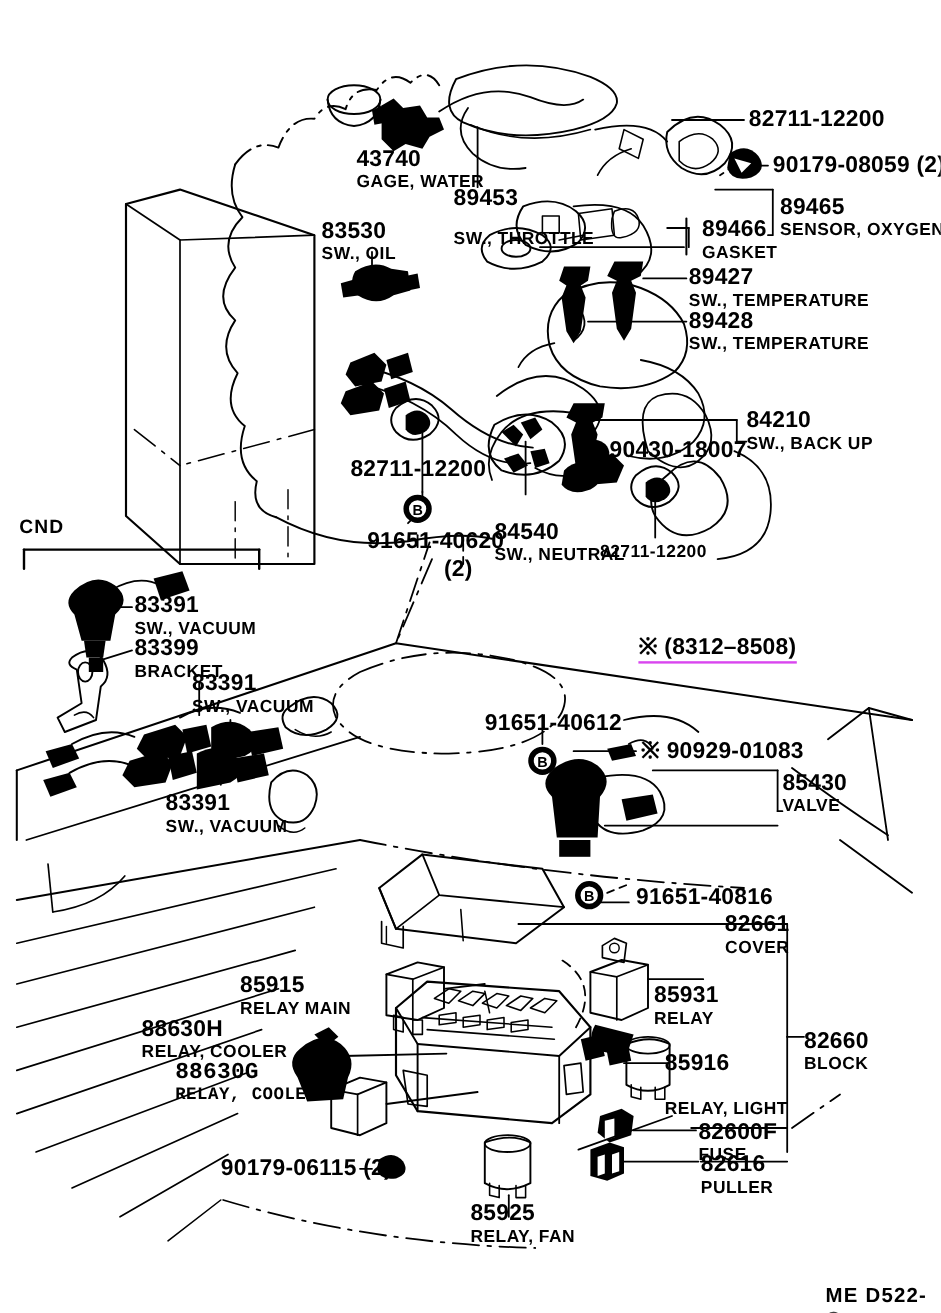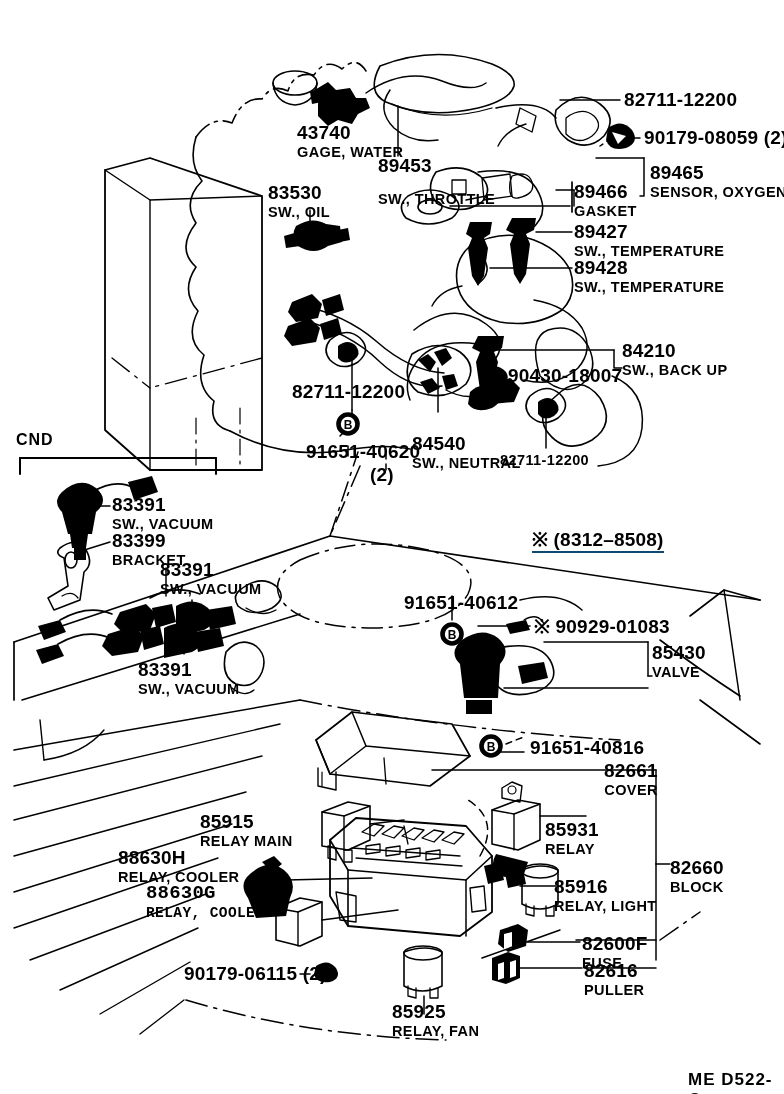--- a/index.html
+++ b/index.html
@@ -7,21 +7,21 @@
     width:784px;height:1094px;position:relative;overflow:hidden;
     font-family:"Liberation Sans", sans-serif;color:#000;
   }
   #page{position:absolute;inset:0;}
   svg#art{position:absolute;left:0;top:0;width:784px;height:1094px;}
   .lbl{position:absolute;white-space:nowrap;line-height:1;}
   .pn{font-size:19px;font-weight:bold;letter-spacing:.2px;}
   .dsc{font-size:14.5px;font-weight:bold;letter-spacing:.4px;}
   .cnd{font-size:16px;font-weight:bold;letter-spacing:1px;}
   .note{font-size:19px;font-weight:bold;letter-spacing:.2px;}
-  .note .ul{border-bottom:2px solid #0c4a6e;padding-bottom:1px;}
+  .note .ul{border-bottom:2px solid #d946ef;padding-bottom:1px;}
   .footer{position:absolute;font-size:17px;font-weight:bold;letter-spacing:1px;}
 </style>
 </head>
 <body>
 
 <div id="page">
 
   <svg id="art" viewBox="0 0 784 1094" xmlns="http://www.w3.org/2000/svg">
     <g fill="none" stroke="#000" stroke-width="1.6" stroke-linecap="round" stroke-linejoin="round">
 
@@ -366,21 +366,21 @@
 
   <div class="lbl" style="left:644px;top:128px;">
     <div class="pn">90179-08059 (2)</div>
   </div>
 
   <div class="lbl" style="left:650px;top:163px;">
     <div class="pn">89465</div>
     <div class="dsc" style="margin-top:3px;">SENSOR, OXYGEN</div>
   </div>
 
-  <div class="lbl" style="left:574px;top:182px;">
+  <div class="lbl" style="left:574px;top:182px;padding-left:11px;">
     <div class="pn">89466</div>
     <div class="dsc" style="margin-top:3px;">GASKET</div>
   </div>
 
   <div class="lbl" style="left:268px;top:183px;">
     <div class="pn">83530</div>
     <div class="dsc" style="margin-top:3px;">SW., OIL</div>
   </div>
 
   <div class="lbl" style="left:574px;top:222px;">
@@ -473,21 +473,21 @@
     <div class="dsc" style="margin-top:3px;">RELAY</div>
   </div>
 
   <div class="lbl" style="left:670px;top:858px;">
     <div class="pn">82660</div>
     <div class="dsc" style="margin-top:3px;">BLOCK</div>
   </div>
 
   <div class="lbl" style="left:554px;top:877px;">
     <div class="pn">85916</div>
-    <div class="dsc" style="margin-top:3px;">RELAY, LIGHT</div>
+    <div class="dsc" style="margin-top:21px;">RELAY, LIGHT</div>
   </div>
 
   <div class="lbl" style="left:582px;top:934px;">
     <div class="pn">82600F</div>
     <div class="dsc" style="margin-top:3px;">FUSE</div>
   </div>
 
   <div class="lbl" style="left:584px;top:961px;">
     <div class="pn">82616</div>
     <div class="dsc" style="margin-top:3px;">PULLER</div>

